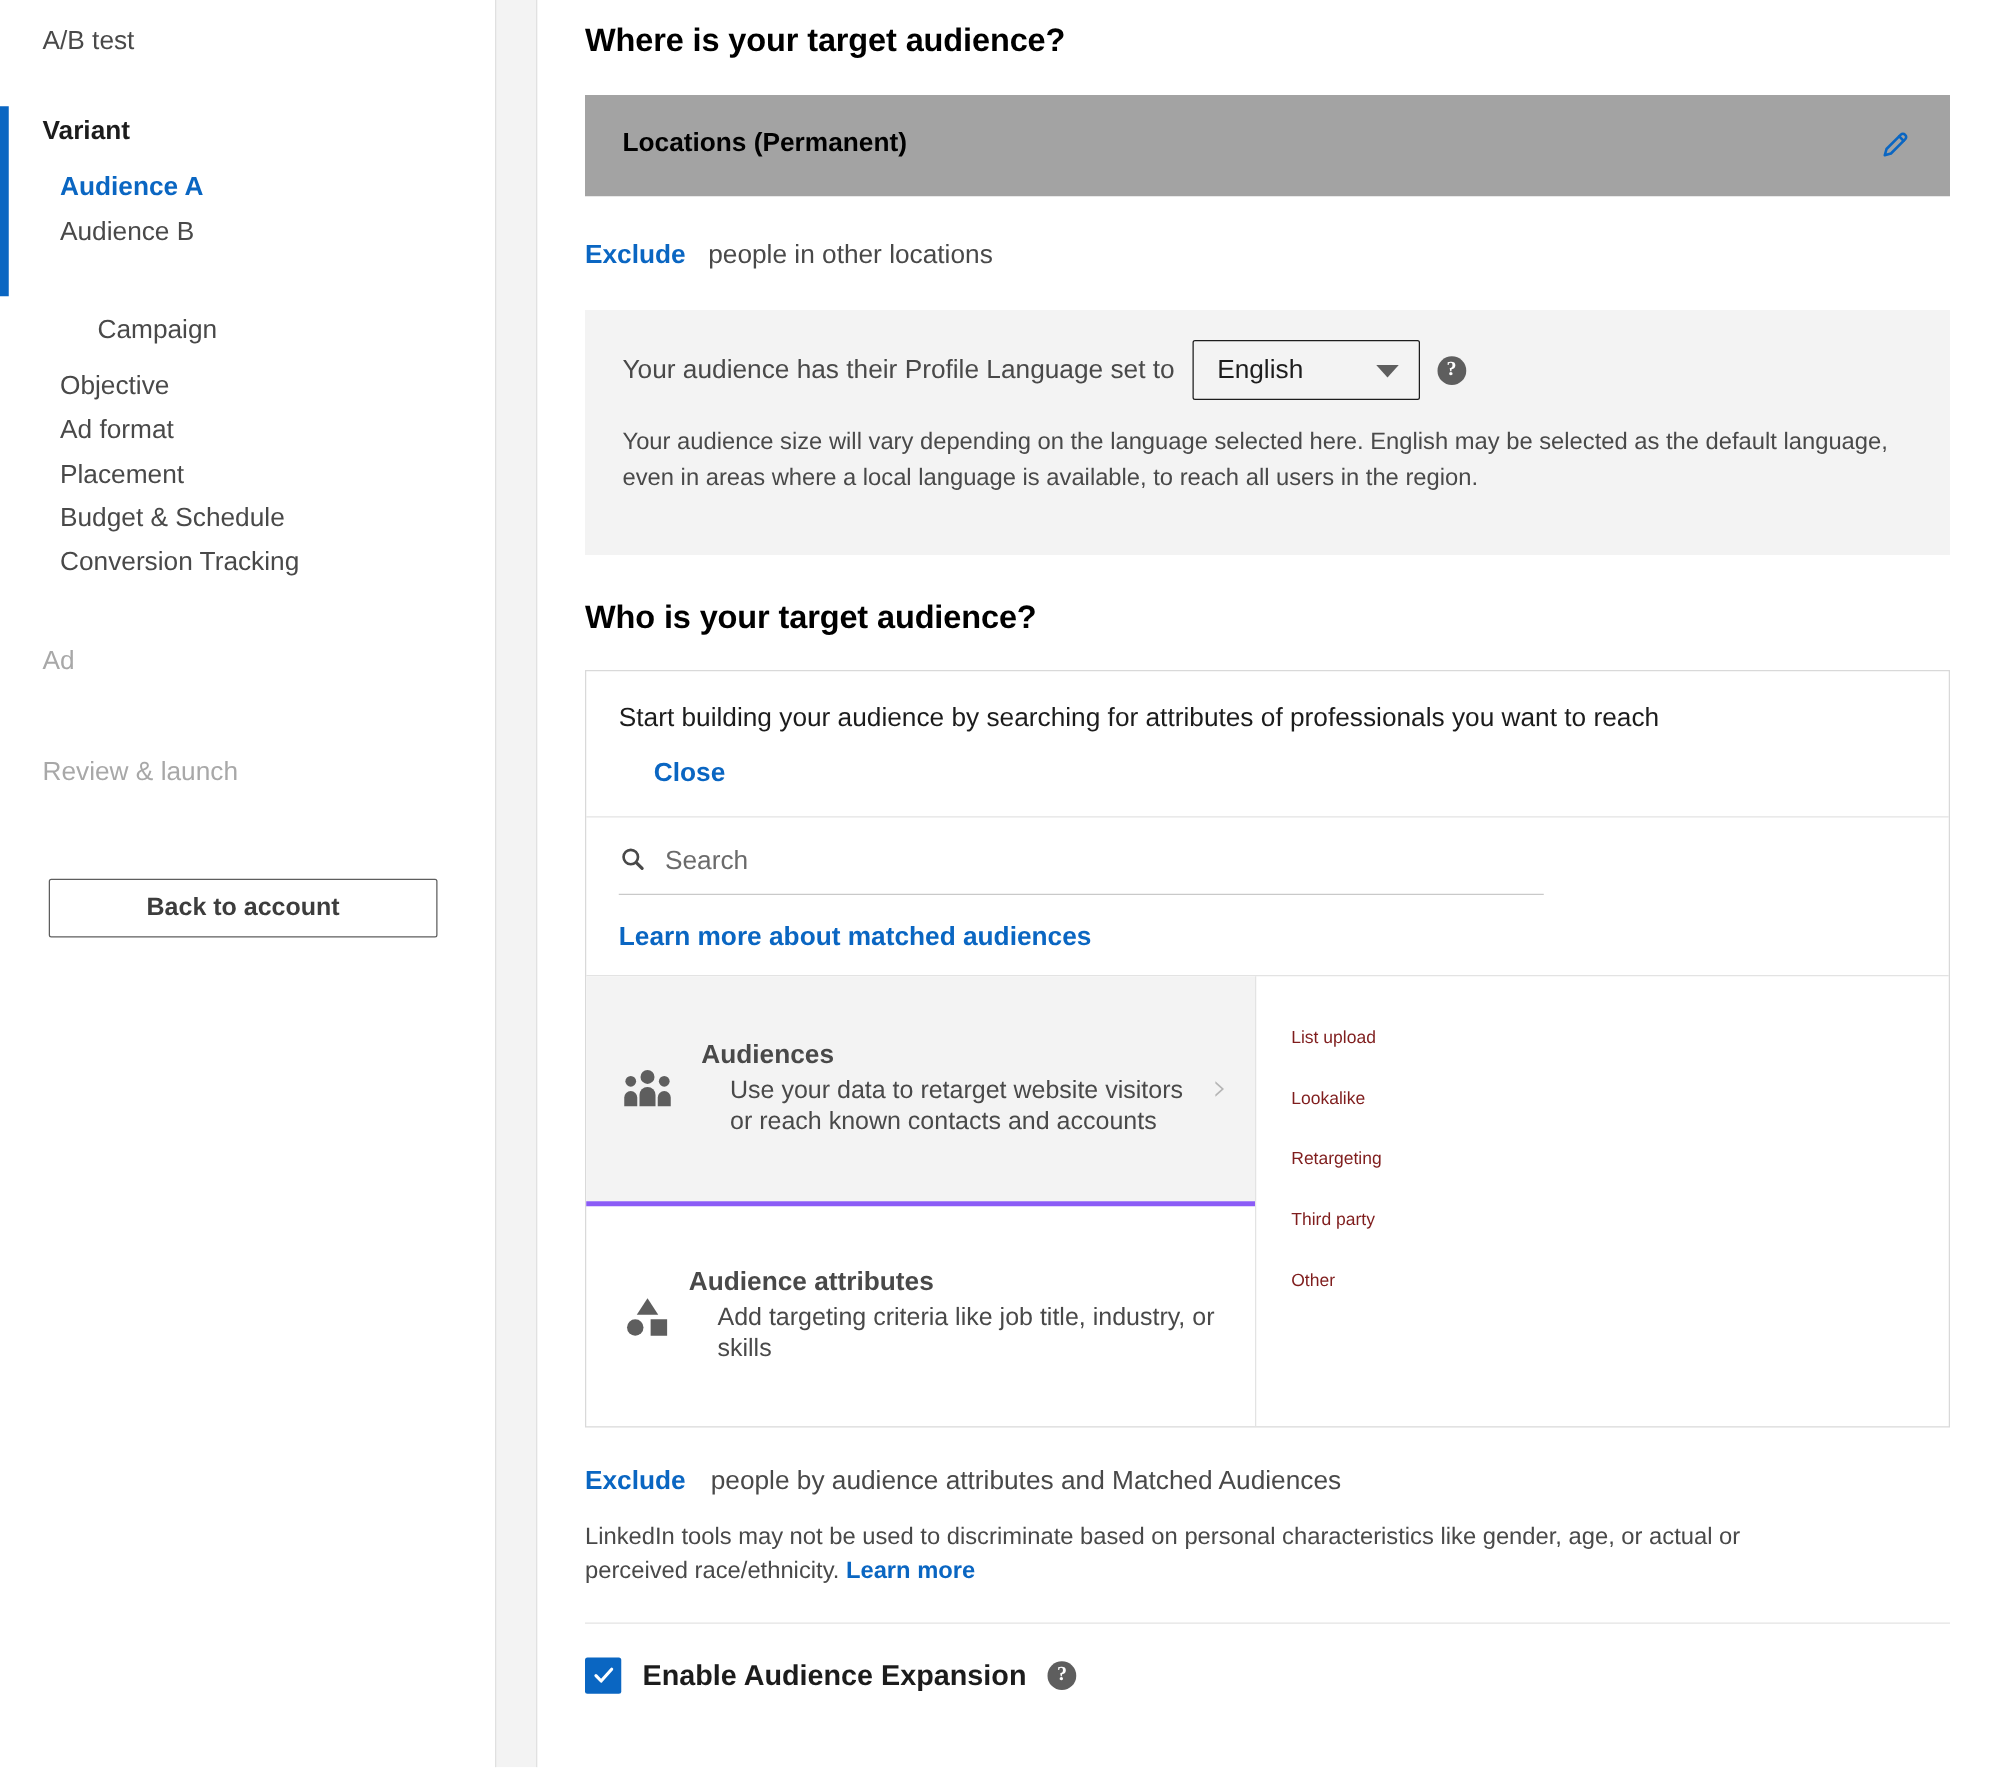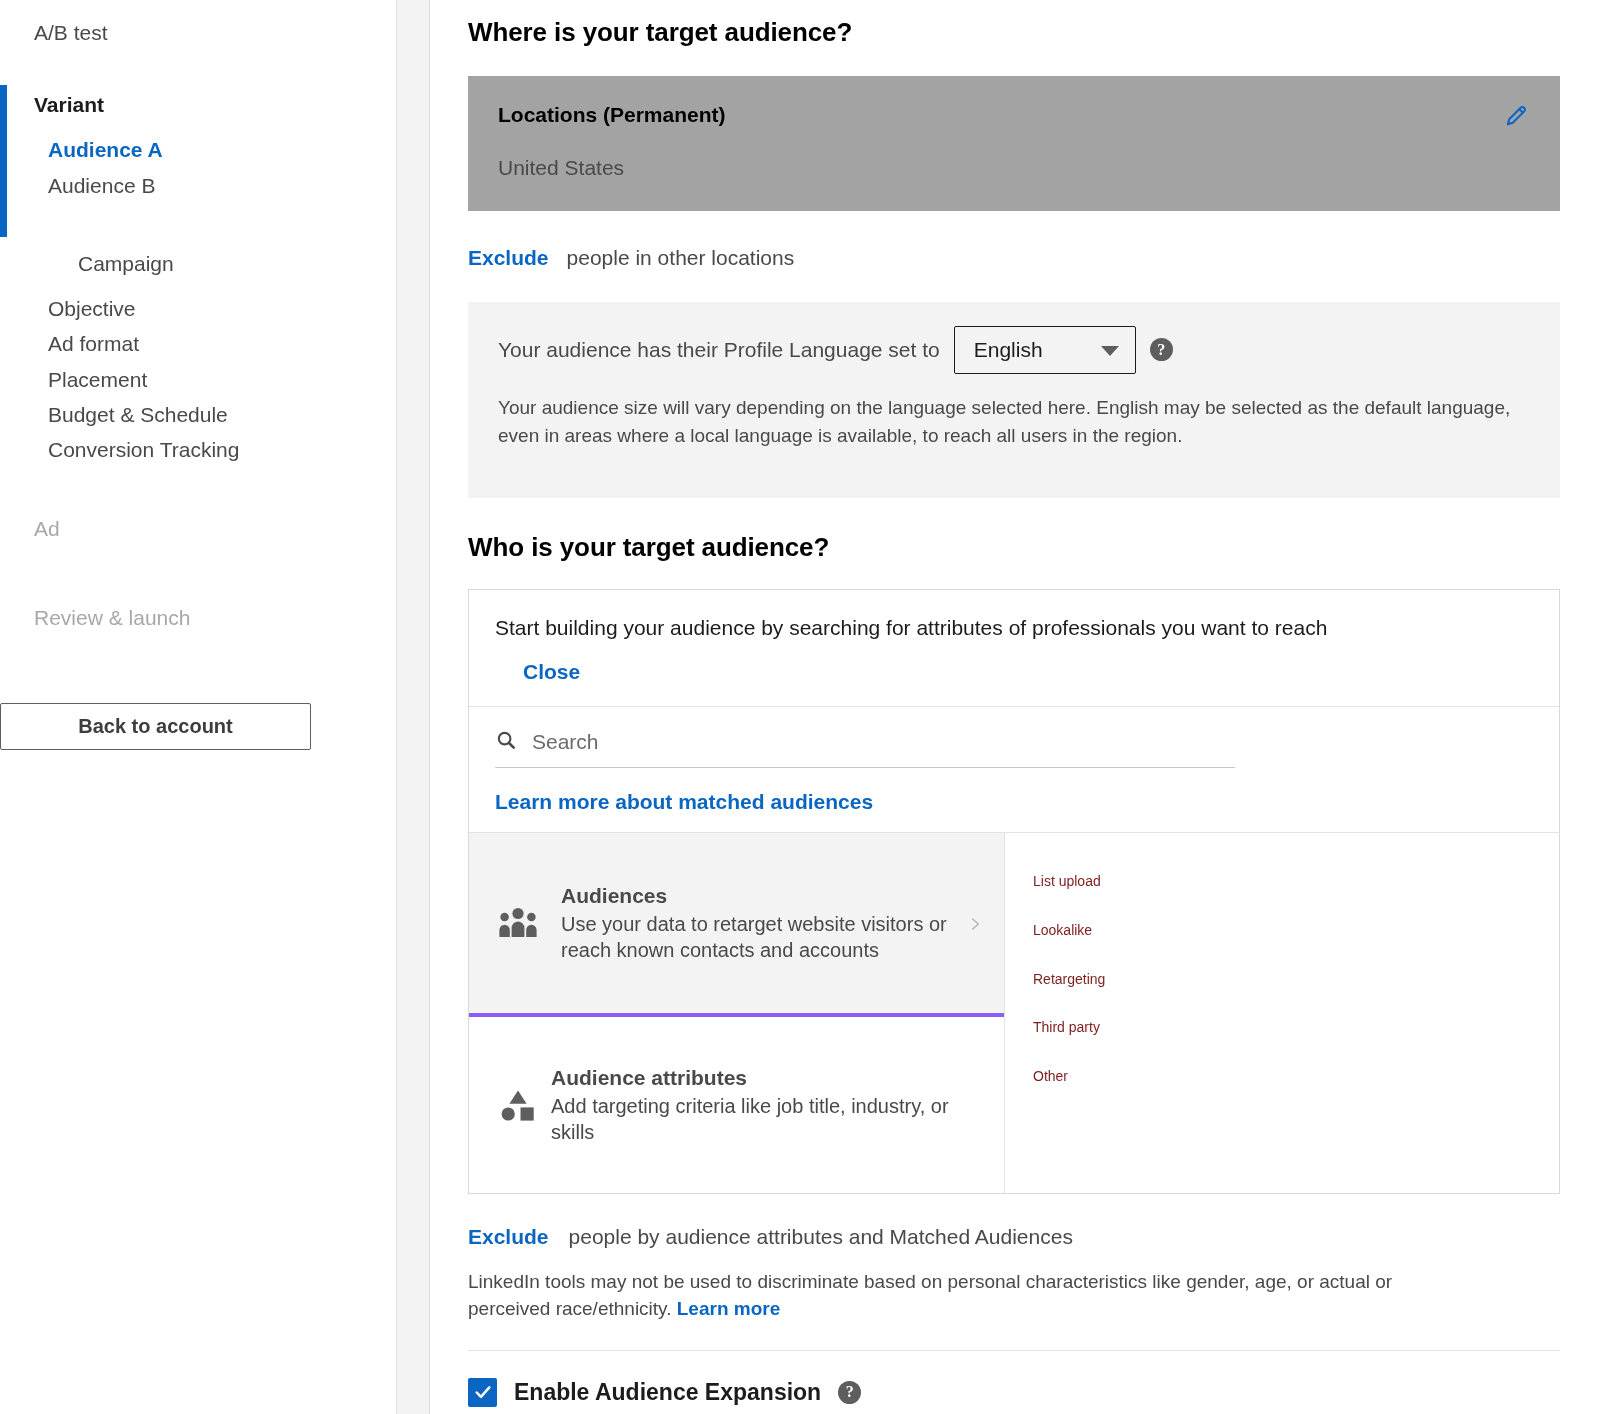--- a/index.html
+++ b/index.html
@@ -67,20 +67,21 @@
   .nav-spacer-2 { height: 49px; }
   .nav-muted {
     font-size: 21px;
     color: #a8a8a8;
     padding-left: 34px;
     line-height: 1.2;
   }
   .nav-spacer-3 { height: 63px; }
   .nav-spacer-4 { height: 73px; }
   .back-btn {
+    margin-left: 39px;
     width: 311px;
     height: 47px;
     border: 1px solid #5e5e5e;
     border-radius: 2px;
     background: #ffffff;
     color: #3d3d3d;
     font-size: 20px;
     font-weight: bold;
     font-family: "Liberation Sans", sans-serif;
     cursor: pointer;
@@ -301,20 +302,21 @@
     font-weight: bold;
     color: #494949;
     line-height: 1.25;
   }
   .opt-desc {
     font-size: 20px;
     color: #494949;
     line-height: 1.28;
     margin-top: 3px;
     max-width: 400px;
+    margin-left: 23px;
   }
   .opt-chev {
     margin-left: auto;
     color: #b5b5b5;
     font-size: 30px;
     line-height: 1;
     font-family: "DejaVu Sans", sans-serif;
     font-weight: 300;
   }
   .split-right {
@@ -414,21 +416,20 @@
   </aside>
 
   <div class="gutter"></div>
 
   <main class="main">
 
     <h2 class="h2">Where is your target audience?</h2>
 
     <section class="grey-card">
       <div class="card-title">Locations (Permanent)</div>
-      <div class="card-value">United States</div>
       <button class="edit-btn">
         <span>
           <svg width="26" height="26" viewBox="0 0 24 24" fill="none" aria-hidden="true">
             <path d="M3.5 20.5l1.3-4.6L15.4 5.3a2.1 2.1 0 013 0l.3.3a2.1 2.1 0 010 3L8.1 19.2l-4.6 1.3z" stroke="#0a66c2" stroke-width="1.9" stroke-linejoin="round" fill="none"></path>
             <path d="M14.2 6.6l3.2 3.2" stroke="#0a66c2" stroke-width="1.9" stroke-linecap="round"></path>
           </svg>
         </span>
       </button>
     </section>
 

